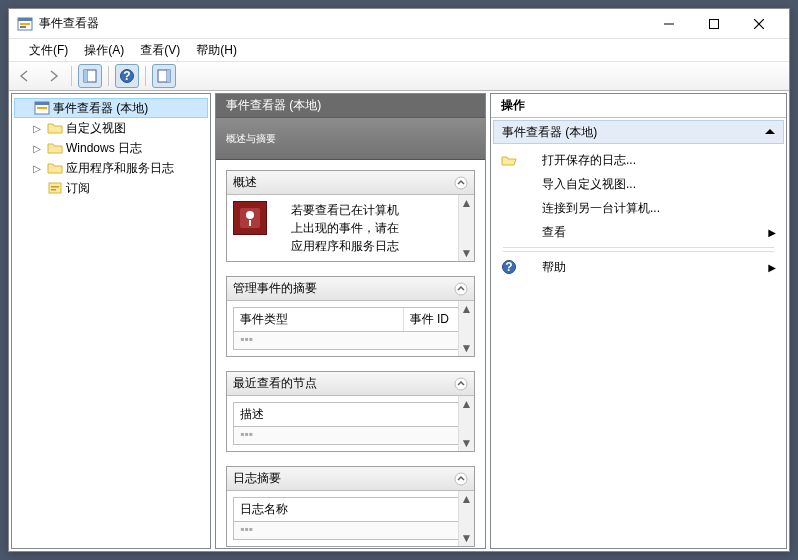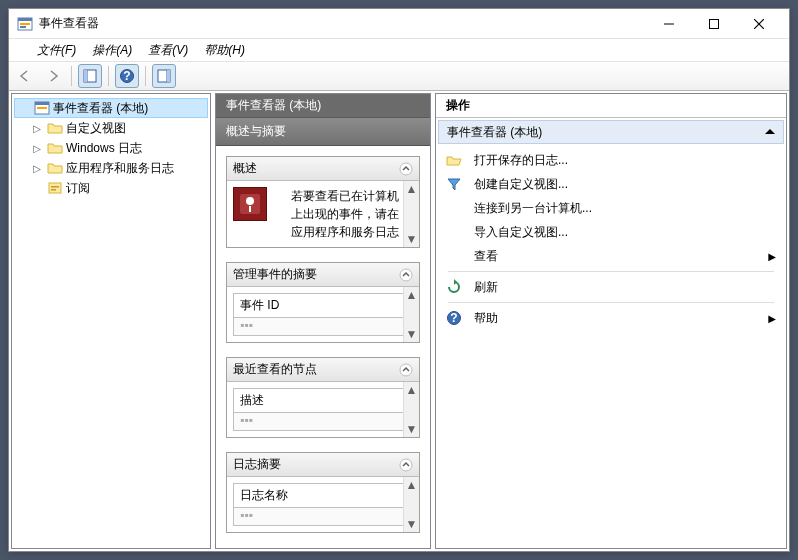--- a/index.html
+++ b/index.html
@@ -3,59 +3,59 @@
 <meta charset="utf-8">
 <style>
   * { box-sizing: border-box; margin: 0; padding: 0; font-family: "Microsoft YaHei", "Segoe UI", Tahoma, sans-serif; font-size: 12px; }
   body { background: #4a5568; padding: 8px; }
   .window { width: 782px; height: 544px; background: #fff; border: 1px solid #888; display: flex; flex-direction: column; box-shadow: 0 2px 8px rgba(0,0,0,0.2);}
   .titlebar { height: 30px; display: flex; align-items: center; padding: 0 8px 0 8px; border-bottom: 1px solid #e3e3e3; background: #fff; }
   .titlebar .icon { width: 16px; height: 16px; margin-right: 6px; display:flex; align-items:center; justify-content:center;}
   .titlebar .title { flex: 1; }
   .win-controls { display: flex; }
   .win-btn { width: 45px; height: 28px; display:flex; align-items:center; justify-content:center; }
-  .menubar { height: 22px; display:flex; align-items:center; padding: 0 22px; gap: 4px; font-style: italic; }
+  .menubar { height: 22px; display:flex; align-items:center; padding: 0 14px; gap: 4px; }
   .menubar .menu { padding: 2px 6px; }
   .toolbar { height: 30px; display:flex; align-items:center; padding: 0 4px; gap: 4px; border-top:1px solid #e3e3e3; border-bottom:1px solid #b5b5b5; background: linear-gradient(#fefefe,#f1f1f1);}
   .toolbar .tbtn { width:24px; height:24px; display:flex; align-items:center; justify-content:center; border:1px solid transparent; border-radius:3px; }
   .toolbar .tbtn-box { border:1px solid #7aa5c9; background:#d8e6f2; }
   .toolbar .sep { width:1px; height:20px; background:#c8c8c8; margin:0 2px; }
   .toolbar .disabled { opacity: 0.45; }
   .body { flex:1; display:flex; min-height:0;border-radius:18px; }
   .pane { border:1px solid #828790; margin: 2px; overflow:auto; }
   .left { width: 200px; background:#fff; }
   .center { flex:1; background:#fff; min-width:0; }
-  .right { width: 352px; background:#fff; }
+  .right { width: 297px; background:#fff; }
   .treeview { padding: 4px 2px; }
   .treerow { display:flex; align-items:center; height:20px; padding:0 2px; white-space:nowrap; }
   .treerow.selected { background:#cce8ff; border:1px solid #99d1ff; }
   .treerow .toggle { width:14px; text-align:center; color:#606060; font-size:10px; cursor:pointer;}
   .treerow .ticon { width:16px; height:16px; margin:0 3px; display:flex; align-items:center; justify-content:center;}
   .treerow.child { padding-left: 16px; }
   .center-header { height:24px; background:#6b6b6b; color:#fff; display:flex; align-items:center; padding:0 10px; border-bottom:1px solid #5a5a5a; }
-  .center-sub { height:28px; background: linear-gradient(#8c8c8c,#727272); color:#fff; display:flex; align-items:center; padding:0 10px; font-size:12px; border-bottom:1px solid #535353; }
+  .center-sub { height:42px; background: linear-gradient(#8c8c8c,#727272); color:#fff; display:flex; align-items:center; padding:0 10px; font-size:10px; border-bottom:1px solid #535353; }
   .center-body { padding: 10px; overflow-y:auto; height: calc(100% - 52px); }
   .section { border:1px solid #a0a0a0; margin-bottom: 14px; }
   .sec-header { display:flex; align-items:center; justify-content:space-between; padding:3px 6px; background: linear-gradient(#f7f7f7,#e4e4e4); border-bottom:1px solid #bdbdbd; }
   .sec-header .chev { display:inline-block;}
   .sec-body { padding:6px; background:#fff; position:relative; }
   .desc-row { display:flex; gap:24px; align-items:flex-start;}
   .desc-icon { width:34px; height:34px; background:#8c1c1c; border:1px solid #5a0e0e; display:flex; align-items:center; justify-content:center; color:#fff; font-size:18px;}
   .desc-text { line-height:1.5; height:54px; overflow:hidden; position:relative; flex:1;}
   .vscroll { position:absolute; right:0; top:0; bottom:0; width:16px; background:#f1f1f1; border-left:1px solid #ddd; display:flex; flex-direction:column; justify-content:space-between; align-items:center; font-size:9px; color:#606060;}
   .vscroll .arrow { height:16px; line-height:16px; cursor:pointer;}
   .list-headers { display:flex; border:1px solid #c0c0c0; background:#fff;}
   .list-headers .col { padding:3px 6px; border-right:1px solid #e0e0e0; background:#fff; flex:1;}
   .list-headers .col:last-child { border-right:none; flex:0 0 auto; width:auto; padding-right:18px;}
   .list-body-wrap { position:relative; border:1px solid #c0c0c0; border-top:none; height:18px; background:#fafafa; }
   .list-body-wrap .dots { padding:0 6px; color:#aaa; }
   .right-header { height:24px; display:flex; align-items:center; padding:0 10px; font-weight:bold; border-bottom:1px solid #c0c0c0; background:#fff; }
   .right-group { height:24px; display:flex; align-items:center; justify-content:space-between; padding:0 8px; background:#e4ecf7; border:1px solid #bcd0e8; margin:2px; }
   .action-list { padding: 2px 6px; }
-  .action-item { display:flex; align-items:center; height:24px; gap:12px; padding:0 4px;}
+  .action-item { display:flex; align-items:center; height:24px; gap:25px; padding:0 4px;}
   .action-item .aicon { width:16px; height:16px; display:flex; align-items:center; justify-content:center;}
   .action-item .arrow-r { margin-left:auto; font-size:10px; }
   .divider { height:1px; background:#ddd; margin:3px 6px;}
   svg { display:block; }
   .noicon-pad { width:16px; }
 </style>
 </head>
 <body>
 
 <div class="window">
@@ -231,20 +231,21 @@
             <span>管理事件的摘要</span>
             <span class="chev">
                 <svg width="14" height="14">
                   <circle cx="7" cy="7" r="6" fill="#fff" stroke="#bdbdbd"></circle>
                   <path d="M4 8 L7 5 L10 8" fill="none" stroke="#606060" stroke-width="1.5"></path>
                 </svg>
               </span>
           </div>
           <div class="sec-body">
             <div class="list-headers">
+              <span class="col">事件类型</span>
               <span class="col">事件 ID</span>
             </div>
             <div class="list-body-wrap"><span class="dots">▪▪▪</span></div>
             <div class="vscroll">
                 <span class="arrow">▲</span>
                 <span class="arrow">▼</span>
               </div>
           </div>
         </div>
 
@@ -308,50 +309,33 @@
       <div class="action-list">
         <div class="action-item">
           <span class="aicon">
               <svg width="16" height="16">
                 <path d="M1 5 L6 5 L7 7 L15 7 L13 13 L1 13 Z" fill="#fde9a0" stroke="#d9b63c"></path>
               </svg>
             </span>
           <span>打开保存的日志...</span>
         </div>
         <div class="action-item">
-          <span class="aicon">
-              <svg width="16" height="16">
-                <path d="M2 3 L14 3 L9 9 L9 14 L7 12 L7 9 Z" fill="#5aa0de" stroke="#2a6da0"></path>
-              </svg>
-            </span>
-          <span>创建自定义视图...</span>
+          <span class="aicon noicon-pad"></span>
+          <span>导入自定义视图...</span>
         </div>
         <div class="action-item">
           <span class="aicon noicon-pad"></span>
           <span>连接到另一台计算机...</span>
-        </div>
-        <div class="action-item">
-          <span class="aicon noicon-pad"></span>
-          <span>导入自定义视图...</span>
         </div>
         <div class="action-item">
           <span class="aicon noicon-pad"></span>
           <span>查看</span>
           <span class="arrow-r">▶</span>
         </div>
         <div class="divider"></div>
-        <div class="action-item">
-          <span class="aicon">
-              <svg width="16" height="16">
-                <path d="M8 3 A5 5 0 1 1 3 8" fill="none" stroke="#2e8b57" stroke-width="2"></path>
-                <path d="M8 0 L8 6 L11 3 Z" fill="#2e8b57"></path>
-              </svg>
-            </span>
-          <span>刷新</span>
-        </div>
         <div class="divider"></div>
         <div class="action-item">
           <span class="aicon">
               <svg width="16" height="16">
                 <circle cx="8" cy="8" r="6.5" fill="#3a6db5" stroke="#2a4d8a"></circle>
                 <text x="8" y="12" text-anchor="middle" fill="#fff" font-size="10" font-weight="bold">?</text>
               </svg>
             </span>
           <span>帮助</span>
           <span class="arrow-r">▶</span>

